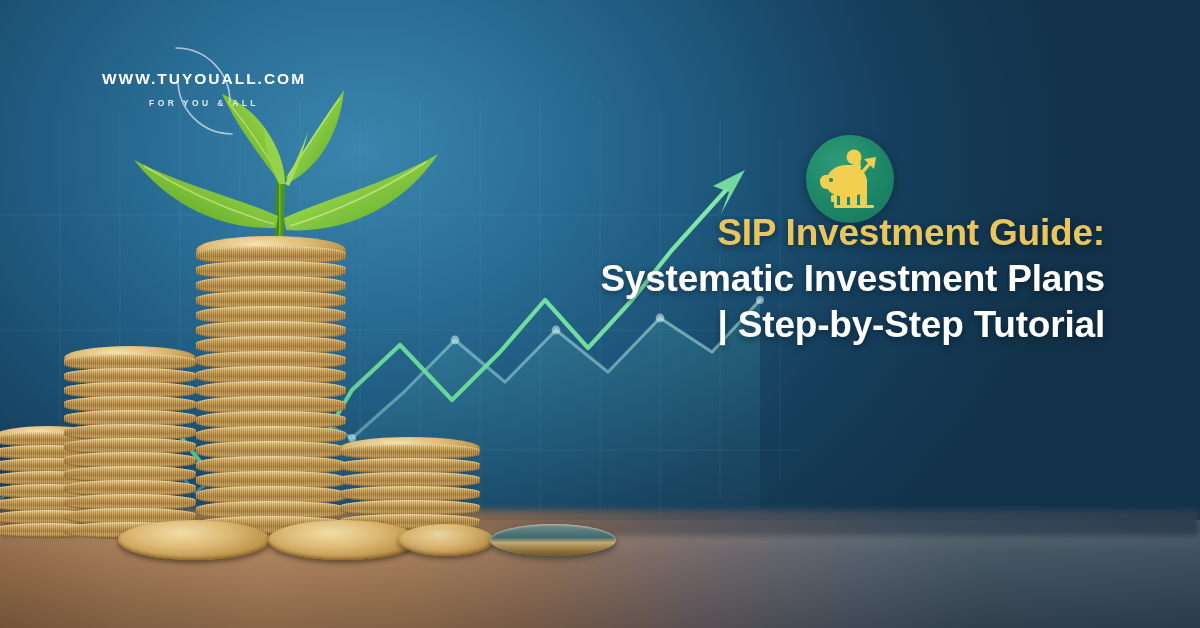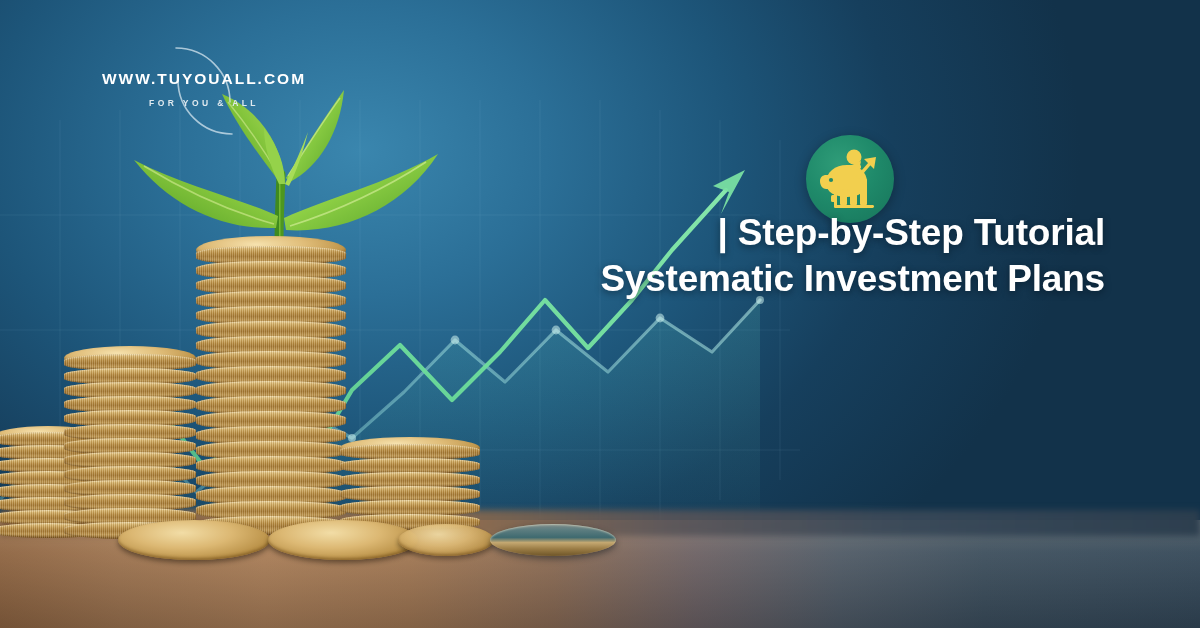--- a/index.html
+++ b/index.html
@@ -342,17 +342,18 @@
         <rect x="28" y="70" width="40" height="3" rx="1.4"></rect>
         <rect x="28" y="44" width="3" height="29" rx="1.4"></rect>
       </g>
 
       <path d="M38,56 L52,42 L66,26" stroke="#f2cf4e" stroke-width="3.4" fill="none" stroke-linecap="round"></path>
       <path d="M70,22 L58,24 L68,34 Z" fill="#f2cf4e"></path>
     </svg>
   </div>
 
   <div class="headline">
+    <span class="hl-line accent">SIP Investment Guide:</span>
+    <span class="hl-line">Systematic Investment Plans</span>
     <span class="hl-line">| Step-by-Step Tutorial</span>
-    <span class="hl-line">Systematic Investment Plans</span>
   </div>
 
 </div>
 
 </body></html>

